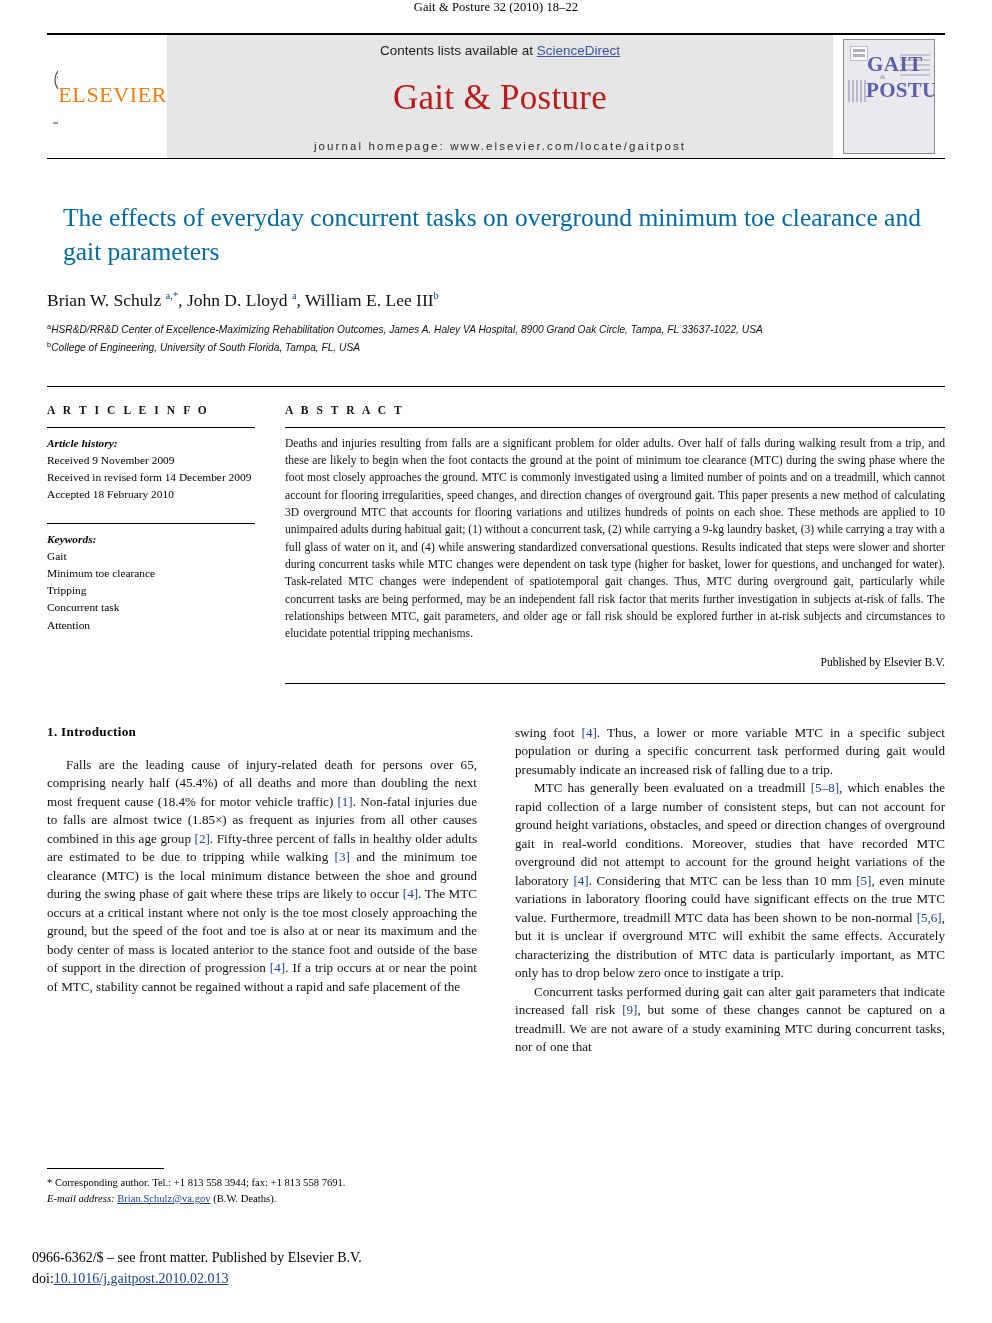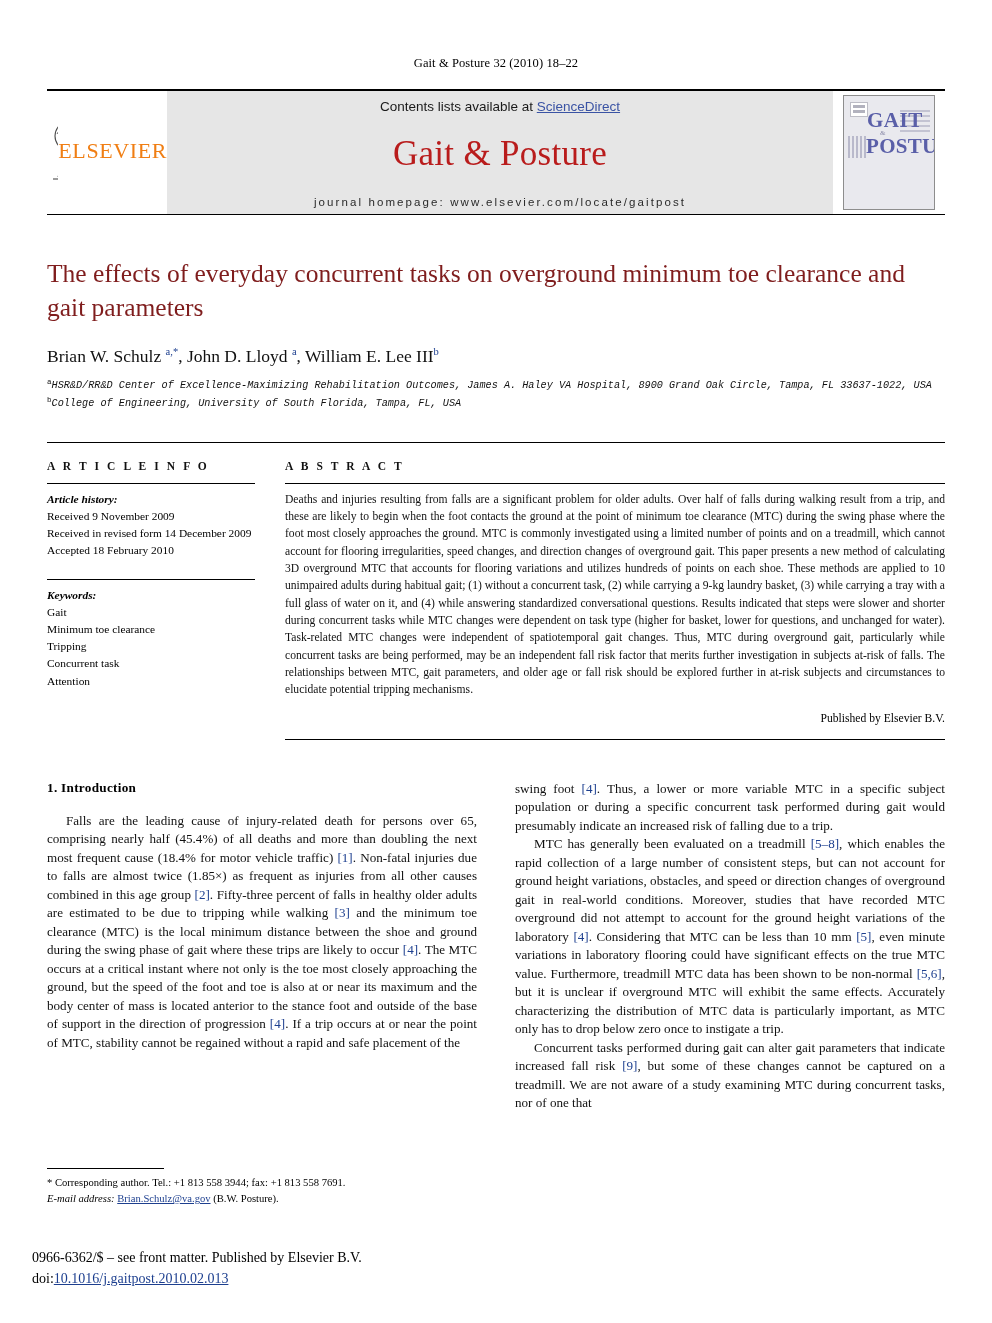--- a/index.html
+++ b/index.html
@@ -21,21 +21,20 @@
     height: 1323px;
     padding: 0;
     box-sizing: border-box;
   }
 
   
   .running-head {
     text-align: center;
     font-family: "Liberation Serif", serif;
     font-size: 12.5px;
-    padding-top: 56px;
     letter-spacing: 0.1px;
   }
 
   
   .masthead {
     margin: 18px 47px 0 47px;
     border-top: 2.5px solid #000;
     border-bottom: 1.2px solid #000;
     height: 123px;
     display: flex;
@@ -169,37 +168,37 @@
   }
 
   
   .title-block {
     margin: 42px 47px 0 47px;
   }
   .paper-title {
     font-family: "Liberation Serif", serif;
     font-size: 25.5px;
     line-height: 1.33;
-    color: #7f1d1d;
+    color: #0369a1;
     font-weight: 400;
-    margin: 0;
+    margin: 16px;
   }
   .authors {
     font-family: "Liberation Serif", serif;
     font-size: 17.5px;
     margin-top: 21px;
     color: #111;
   }
   .authors sup {
     font-size: 10.5px;
     color: #1d3f8f;
     vertical-align: super;
   }
   .affil {
-    font-family: Liberation Mono, monospace;
+    font-family: Liberation Sans, sans-serif;
     font-style: italic;
     font-size: 10.2px;
     line-height: 1.52;
     margin-top: 10px;
     color: #111;
   }
   .affil sup {
     font-size: 7.5px;
     font-style: normal;
     vertical-align: super;
@@ -461,21 +460,21 @@
       <p class="para">Concurrent tasks performed during gait can alter gait parameters that indicate increased fall risk <span class="ref">[9]</span>, but some of these changes cannot be captured on a treadmill. We are not aware of a study examining MTC during concurrent tasks, nor of one that</p>
     </div>
   </div>
 
   <div class="footnotes">
     <div class="fn-rule"></div>
     <div class="fn-line">* Corresponding author. Tel.: +1 813 558 3944; fax: +1 813 558 7691.</div>
     <div class="fn-line">
       <span class="fn-em">E-mail address:</span>
       <a class="lnk" href="#">Brian.Schulz@va.gov</a>
-      <span>(B.W. Posture).</span>
+      <span>(B.W. Deaths).</span>
     </div>
   </div>
 
   <div class="issn">
     <div>0966-6362/$ – see front matter. Published by Elsevier B.V.</div>
     <div>
       <span>doi:</span><a class="lnk" href="#">10.1016/j.gaitpost.2010.02.013</a>
     </div>
   </div>
 

